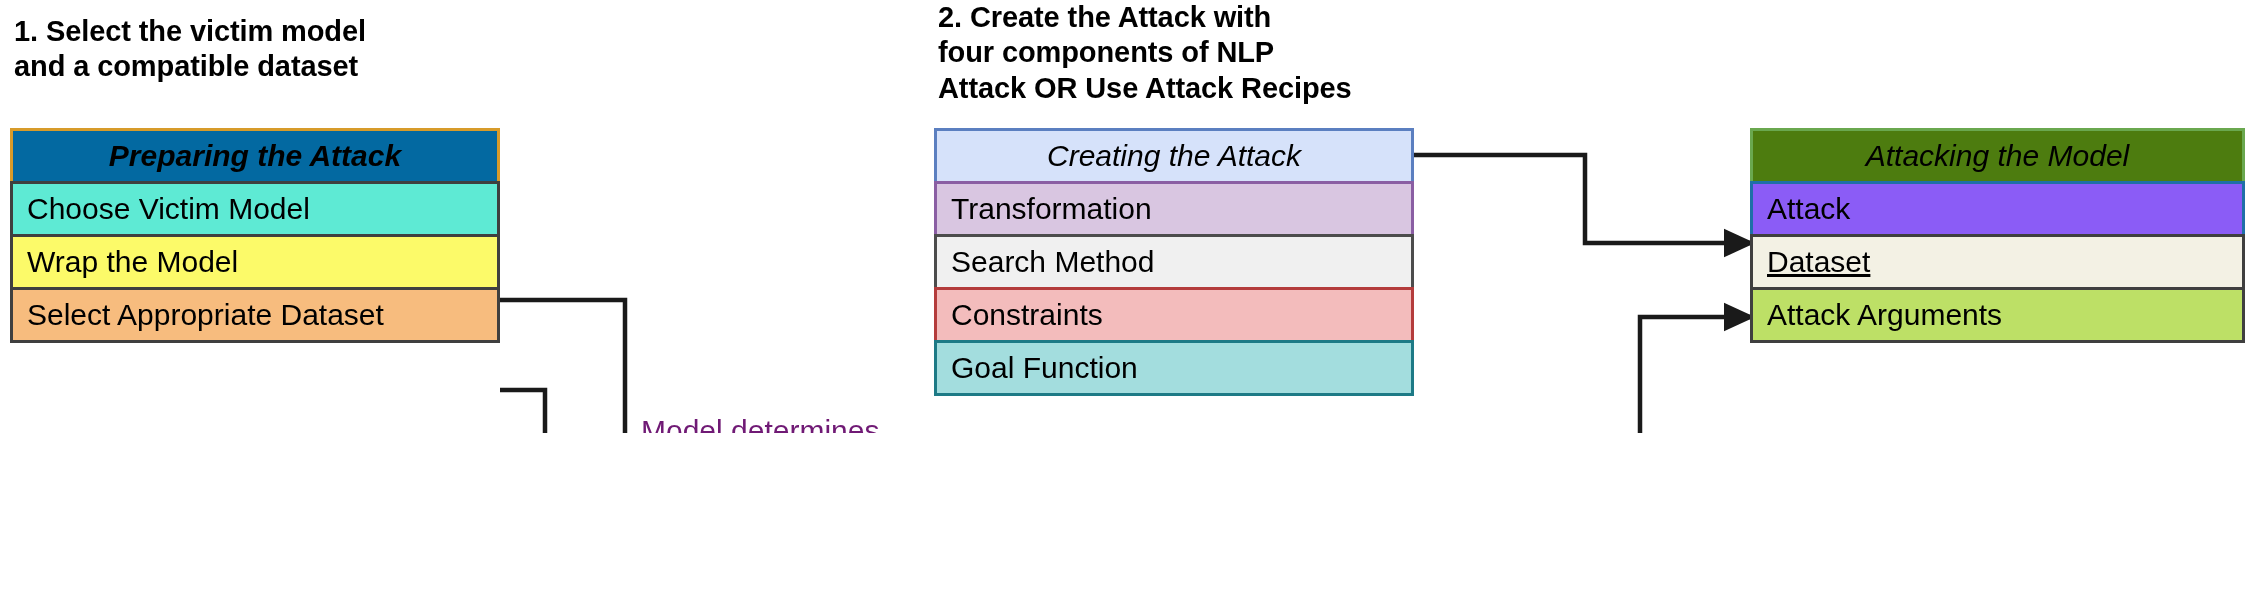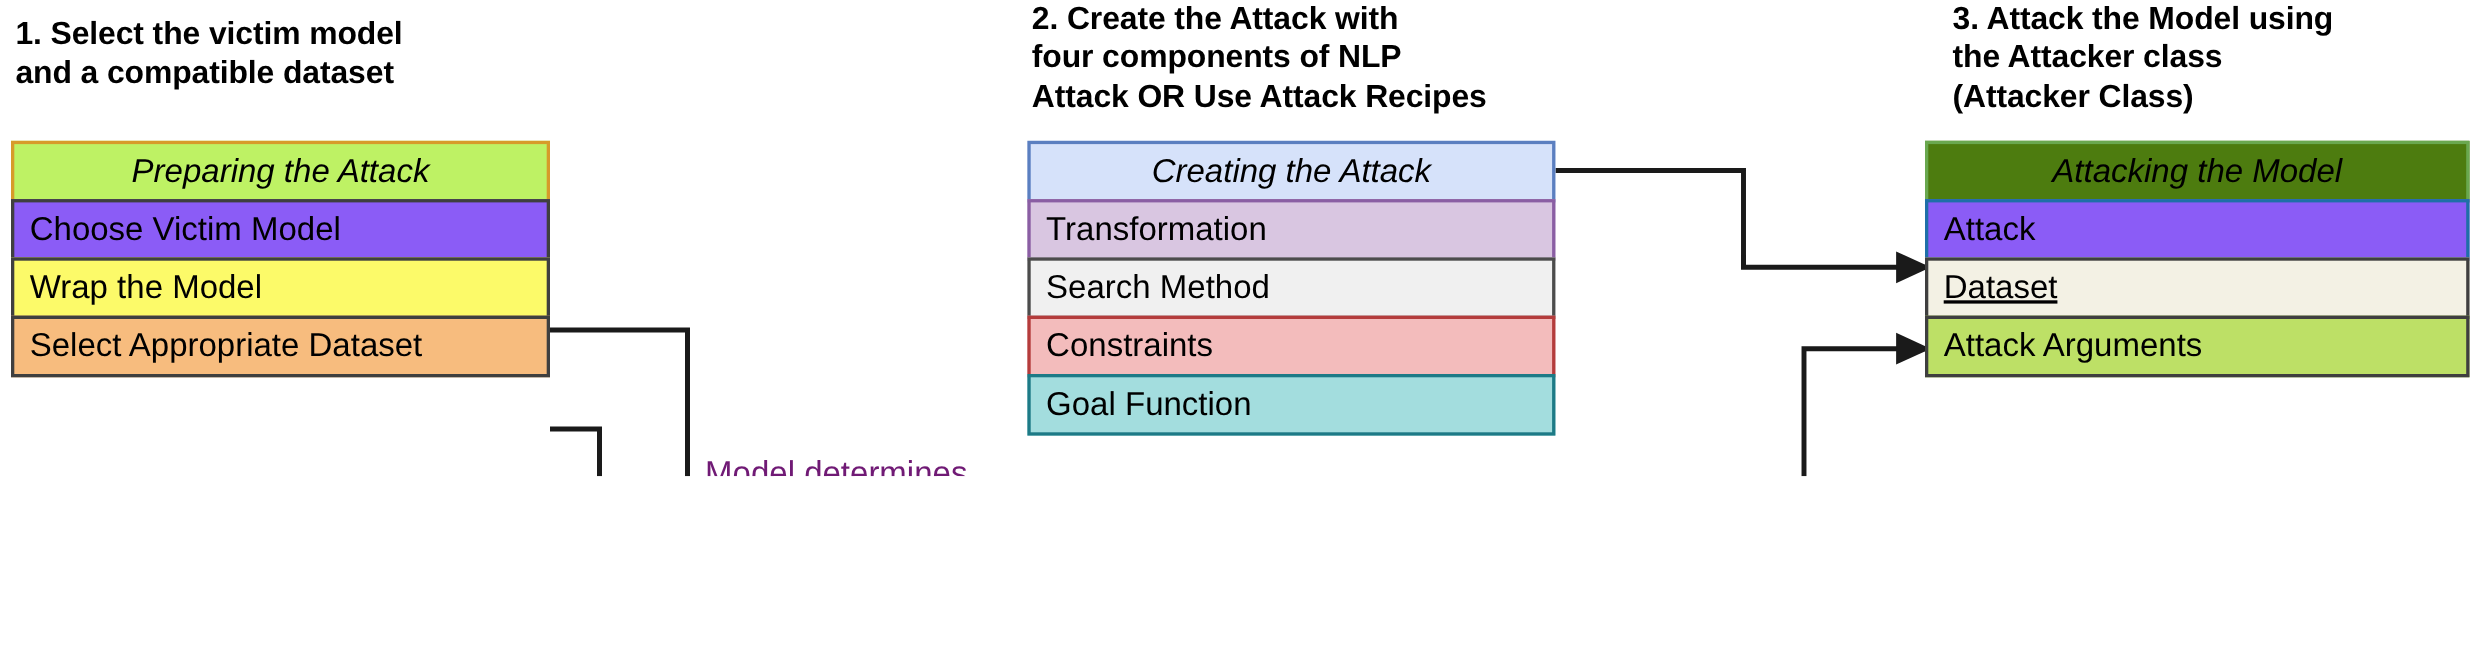--- a/index.html
+++ b/index.html
@@ -83,24 +83,24 @@
 
     <path class="wire" d="M 500 390 L 545 390 L 545 580 L 1640 580 L 1640 317 L 1750 317" marker-end="url(#arrow)"></path>
 
     <path class="wire" d="M 1414 155 L 1585 155 L 1585 243 L 1750 243" marker-end="url(#arrow)"></path>
   </svg>
 
   <div class="col-title" style="left:14px; top:14px;">1. Select the victim model
 and a compatible dataset</div>
 
   <div class="stack" style="left:10px; top:128px; width:490px;">
-    <div class="box header-box" style="background:#bef264; border-color:#d79b2a; height:56px;">
+    <div class="box header-box" style="background:#0369a1; border-color:#d79b2a; height:56px;font-weight:bold;">
       <span>Preparing the Attack</span>
     </div>
-    <div class="box" style="background:#8b5cf6; border-color:#3f3f3f; height:56px;">
+    <div class="box" style="background:#5eead4; border-color:#3f3f3f; height:56px;">
       <span>Choose Victim Model</span>
     </div>
     <div class="box" style="background:#fcfa69; border-color:#3f3f3f; height:56px;">
       <span>Wrap the Model</span>
     </div>
     <div class="box" style="background:#f7bc7e; border-color:#3f3f3f; height:56px;">
       <span>Select Appropriate Dataset</span>
     </div>
   </div>
 
@@ -119,23 +119,20 @@
       <span>Search Method</span>
     </div>
     <div class="box" style="background:#f3bcbc; border-color:#b43c3c; height:56px;text-align:right;">
       <span>Constraints</span>
     </div>
     <div class="box" style="background:#a3ddde; border-color:#1d7a86; height:56px;">
       <span>Goal Function</span>
     </div>
   </div>
 
-  <div class="col-title" style="left:1775px; top:0px;">3. Attack the Model using
-the Attacker class
-(Attacker Class)</div>
 
   <div class="stack" style="left:1750px; top:128px; width:495px;">
     <div class="box header-box" style="background:#4d7c0f; border-color:#6aa84f; height:56px;">
       <span>Attacking the Model</span>
     </div>
     <div class="box" style="background:#8b5cf6; border-color:#1f6fa8; height:56px;">
       <span>Attack</span>
     </div>
     <div class="box" style="background:#f3f1e4; border-color:#3f3f3f; height:56px;text-decoration:underline;">
       <span>Dataset</span>

